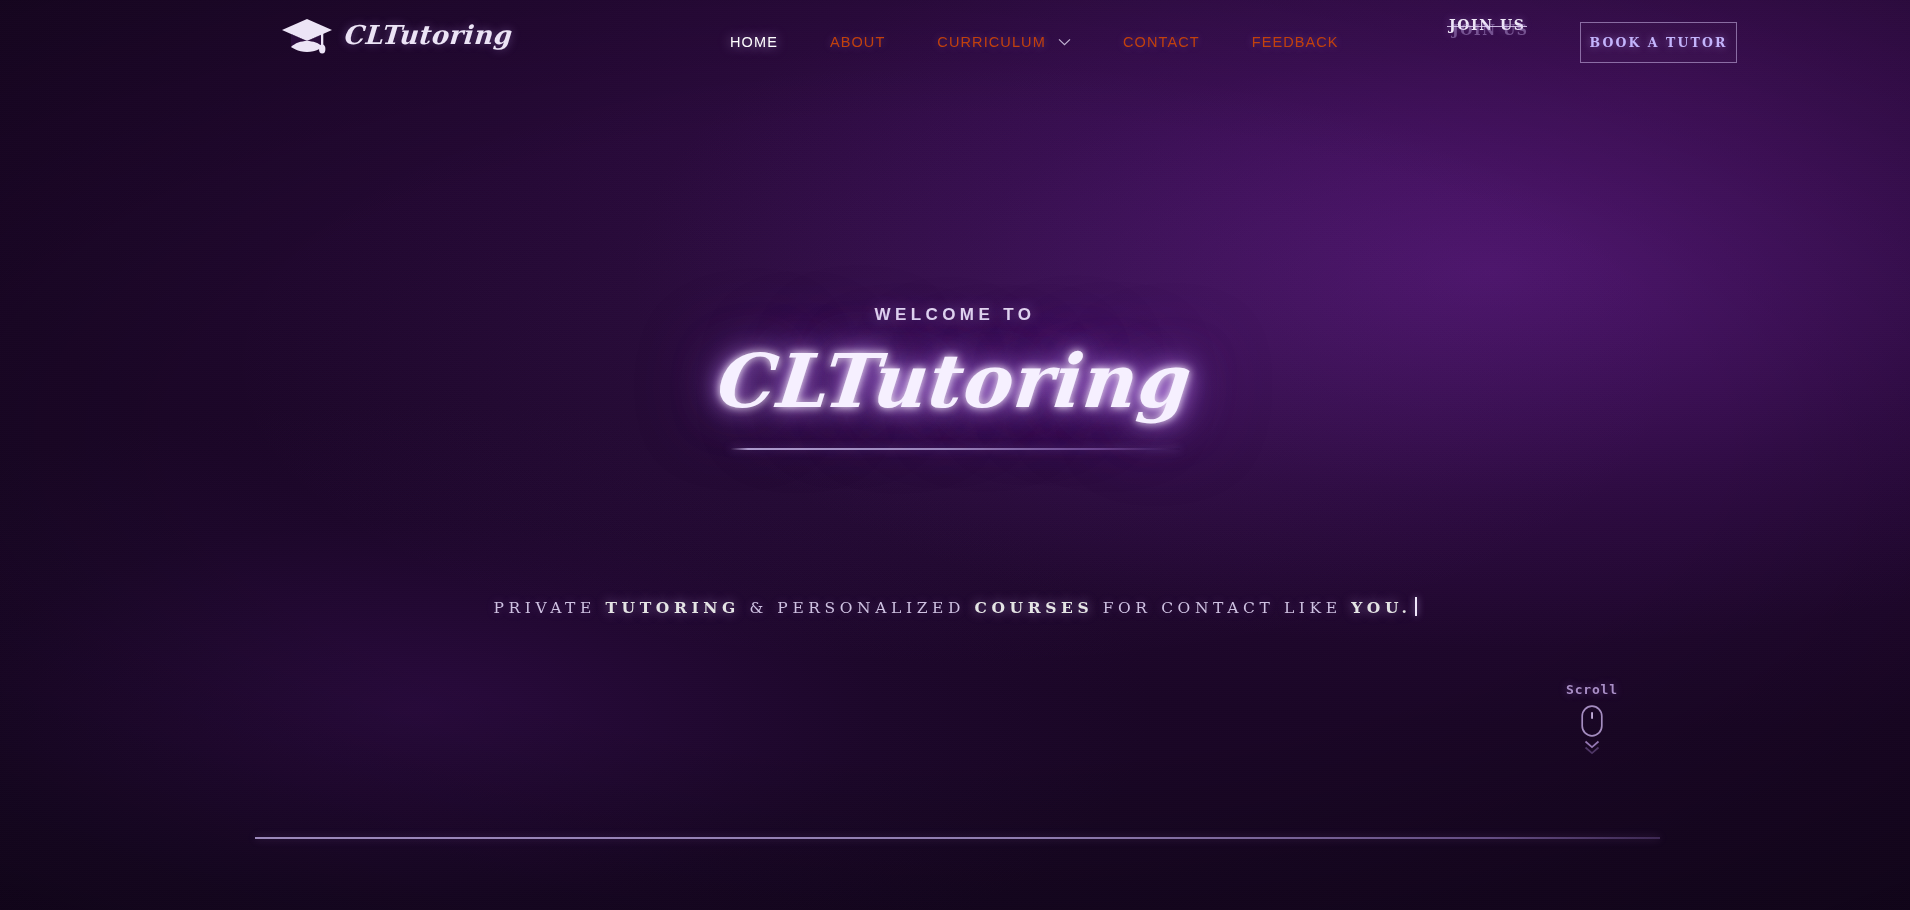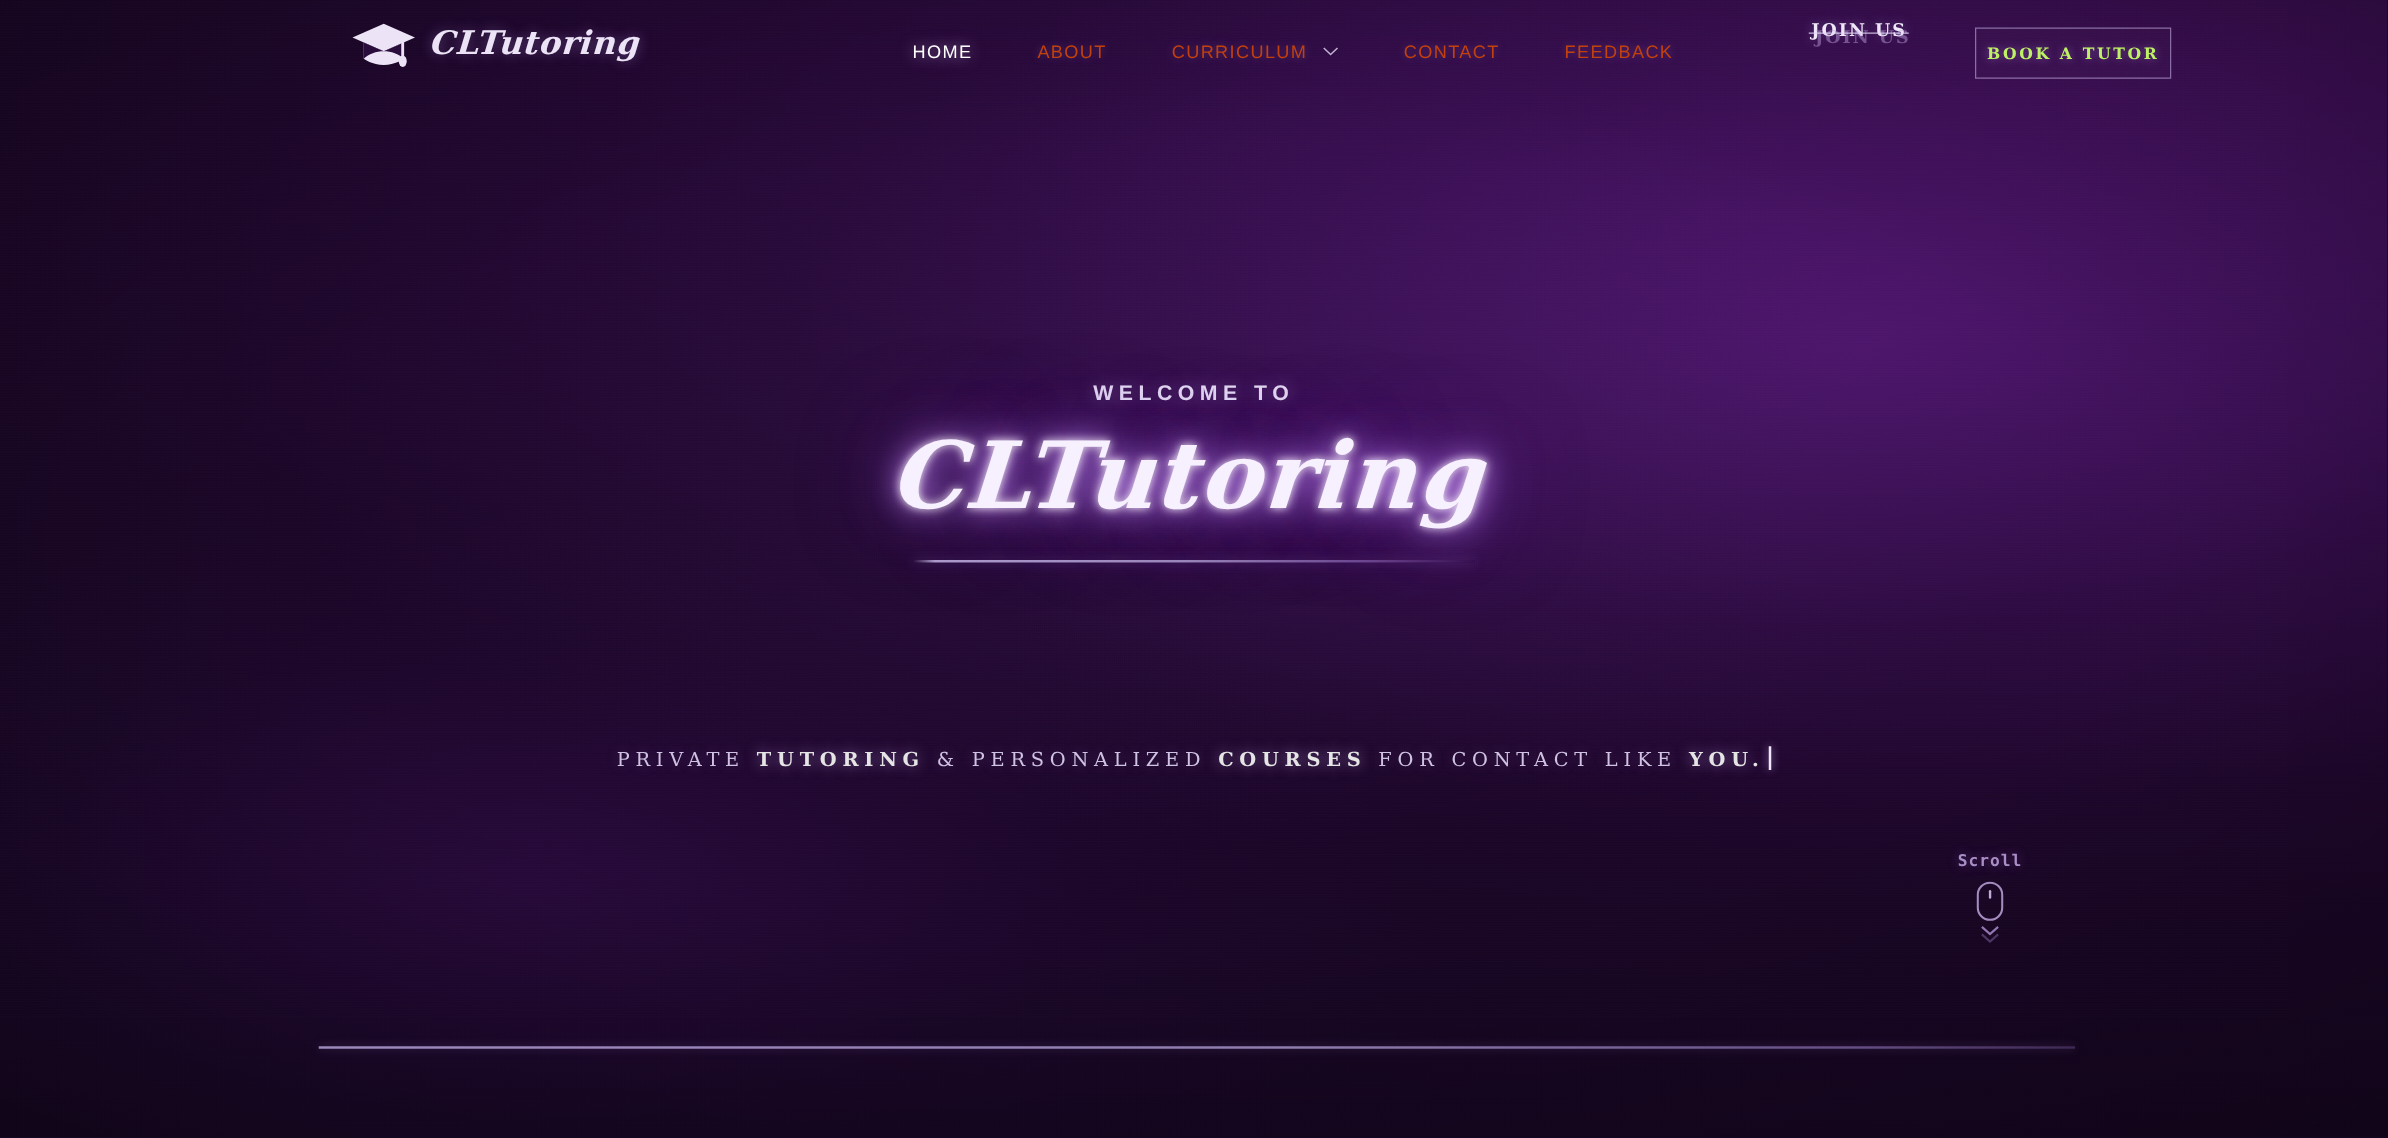--- a/index.html
+++ b/index.html
@@ -96,21 +96,21 @@
     position:absolute; left:1580px; top:22px;
     width:157px; height:41px;
     border:1px solid rgba(205,185,235,.55);
     display:flex; align-items:center; justify-content:center;
     cursor:pointer;
     background:rgba(255,255,255,.015);
   }
   #book-tutor span {
     font-family:"DejaVu Serif", serif;
     font-size:12.5px; font-weight:700; letter-spacing:2.1px;
-    color:#bef264; text-shadow:0 0 8px rgba(200,160,255,.45);
+    color:#c4b5fd; text-shadow:0 0 8px rgba(200,160,255,.45);
   }
 
   
   #hero { position:absolute; left:0; top:0; width:1664px; height:910px; z-index:20; }
 
   #welcome-to {
     position:absolute; top:305px; left:0; width:1910px; text-align:center;
     font-size:17px; font-weight:700; letter-spacing:4.4px;
     color:#e3d9f2; text-shadow:0 0 14px rgba(190,150,240,.45);
   }

